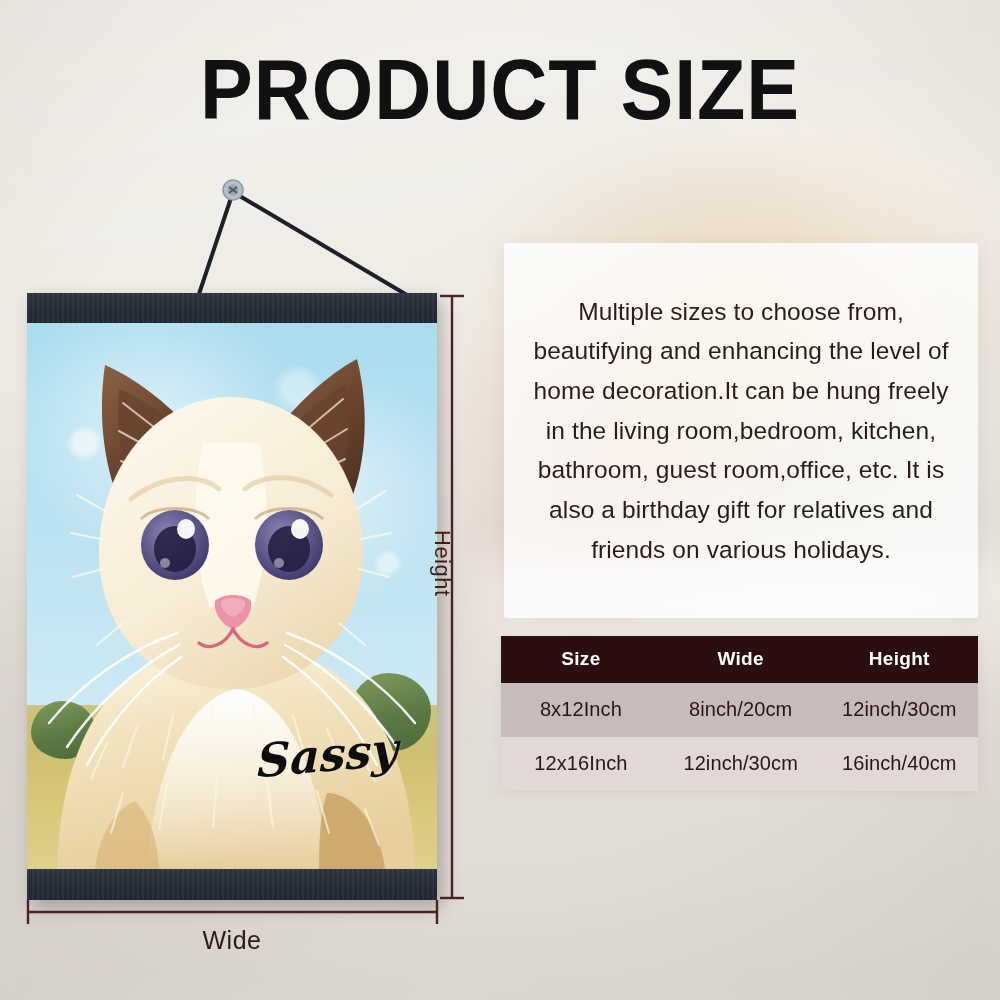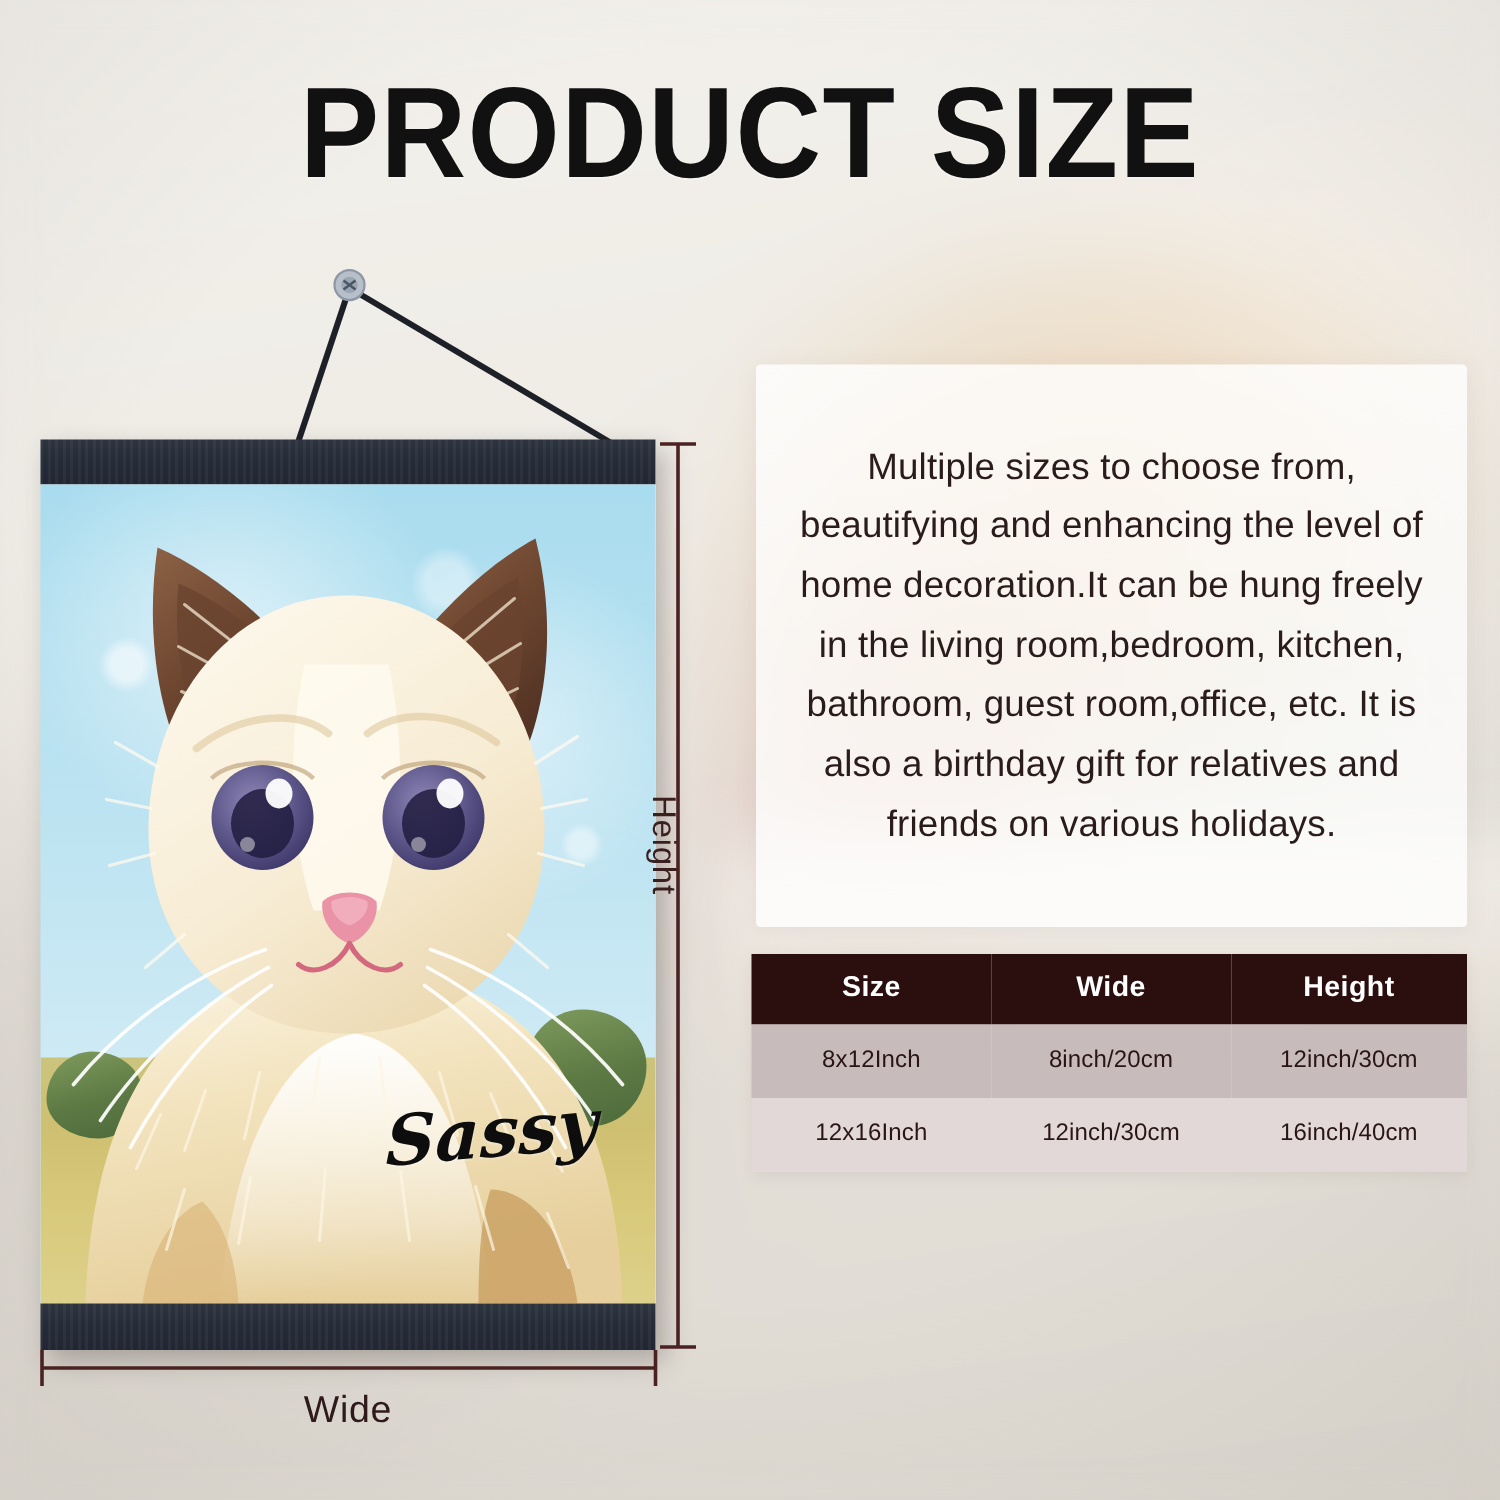--- a/index.html
+++ b/index.html
@@ -164,21 +164,21 @@
   #size-table th {
     background:#2b0f0f;
     color:#ffffff;
     font-size:19px;
     font-weight:700;
     padding:12px 0 13px;
     text-align:center;
     letter-spacing:.3px;
   }
   #size-table td {
-    font-size:16px;
+    font-size:20px;
     color:#2a1515;
     text-align:center;
     padding:15px 0 16px;
     letter-spacing:.1px;
   }
   #size-table tbody tr:nth-child(odd)  td { background:#c8bbbb; }
   #size-table tbody tr:nth-child(even) td { background:#e2d8d8; }
   #size-table th:nth-child(1), #size-table td:nth-child(1) { width:33.5%; }
   #size-table th:nth-child(2), #size-table td:nth-child(2) { width:33.5%; }
   #size-table th:nth-child(3), #size-table td:nth-child(3) { width:33%; }

